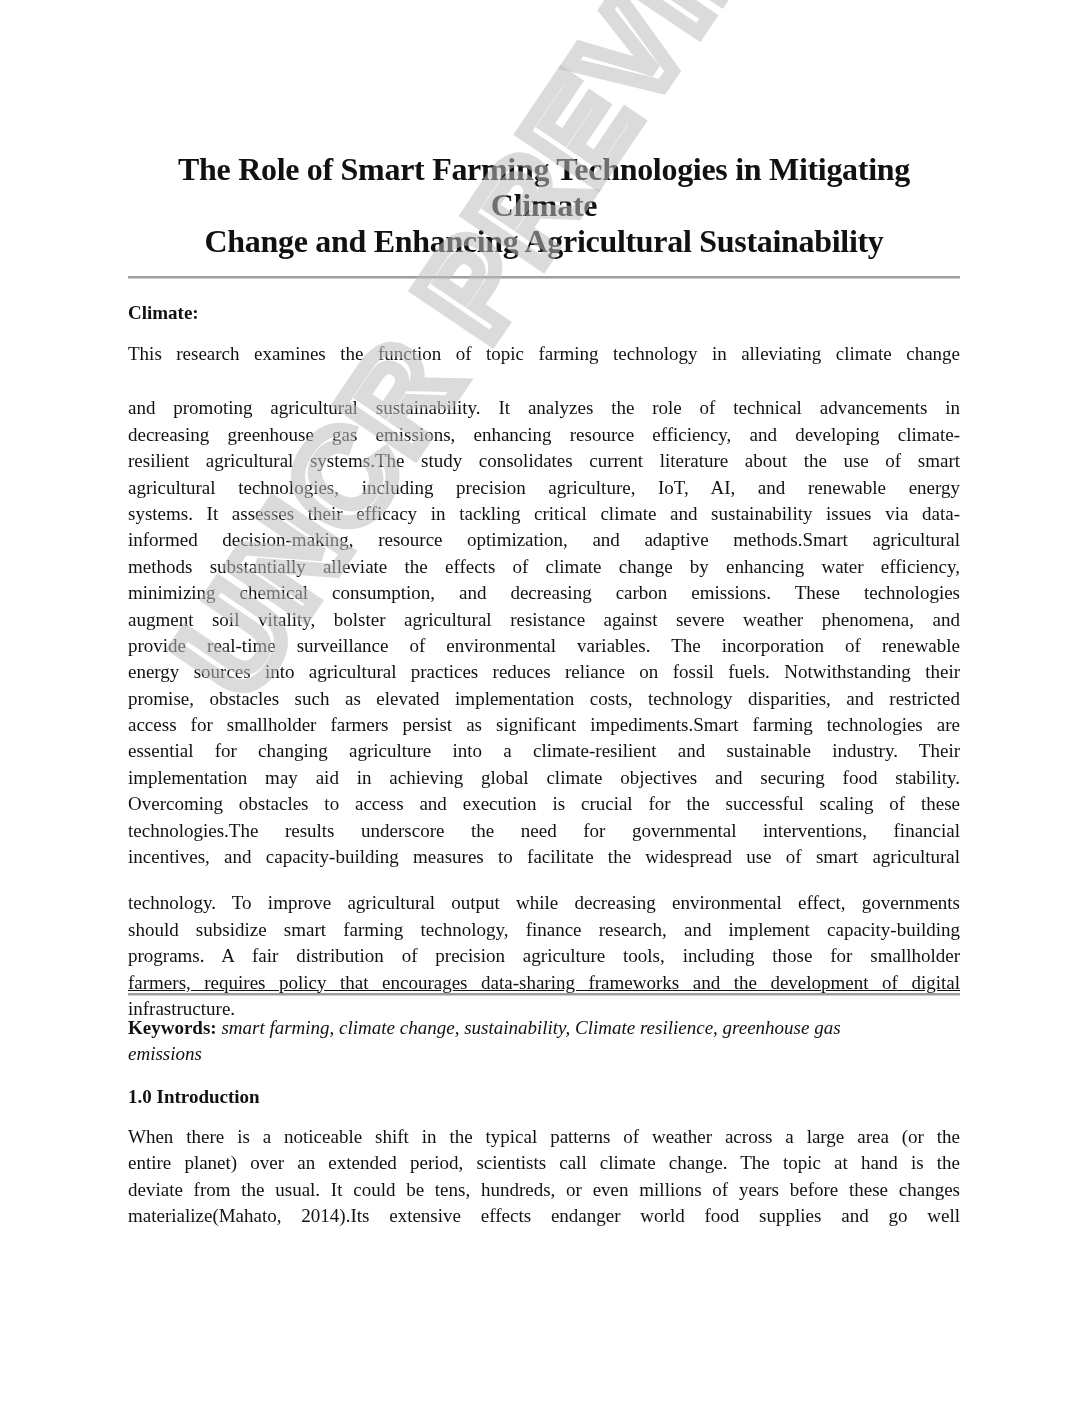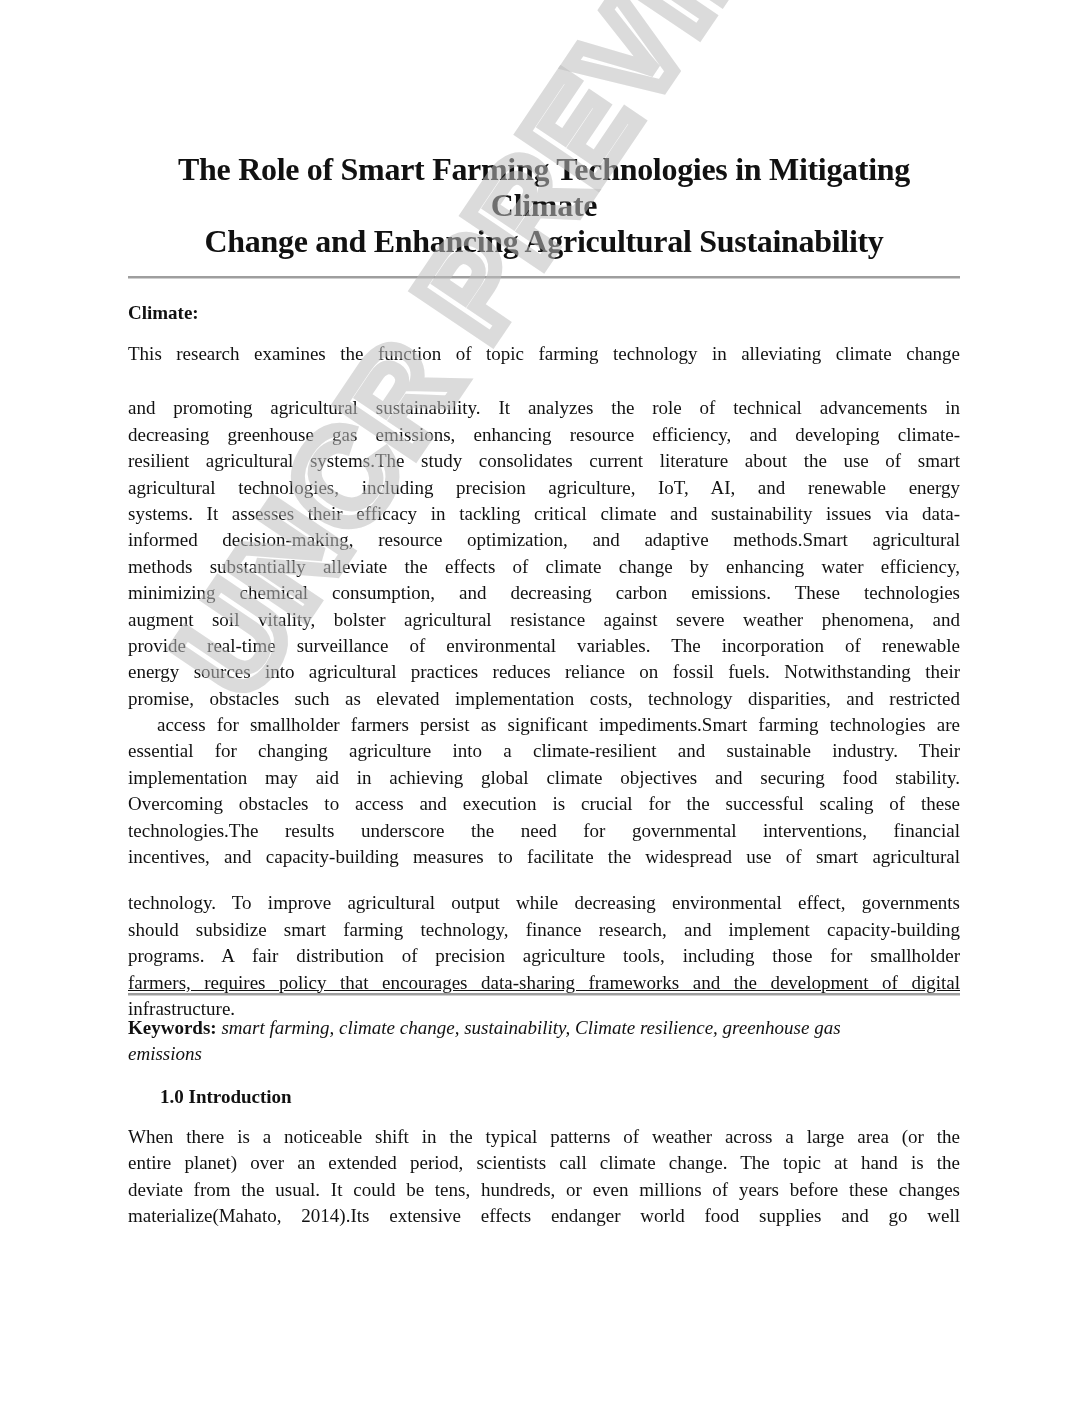--- a/index.html
+++ b/index.html
@@ -25,21 +25,21 @@
     .para .line {
       display: block; text-align: justify; text-align-last: justify; white-space: nowrap; height: 26.4px;
     }
     .para .line.last { text-align-last: left; }
     .keywords {
       position: absolute; left: 128px; top: 1015px; width: 832px; font-size: 19px; line-height: 26.4px;
     }
     .keywords .kw-label { font-weight: bold; }
     .keywords .kw-values { font-style: italic; }
     .section-heading {
-      position: absolute; left: 128px; top: 1084px; font-weight: bold; font-size: 19px; line-height: 26px; margin-left: 32px;
+      position: absolute; left: 128px; top: 1084px; font-weight: bold; font-size: 19px; line-height: 26px;
     }
     .watermark {
       position: absolute; left: 150px; top: 640px; width: 900px; height: 120px;
       transform: rotate(-56deg); transform-origin: 0 0;
       pointer-events: none;
     }
     .watermark svg { overflow: visible; }
   </style>
 </head>
 <body>
@@ -62,21 +62,21 @@
     <span class="line" style="white-space: normal; text-align: justify; text-align-last: justify; overflow: hidden;">resilient agricultural systems.The study consolidates current literature about the use of smart</span>
     <span class="line" style="white-space: normal; text-align: justify; text-align-last: justify; overflow: hidden;">agricultural technologies, including precision agriculture, IoT, AI, and renewable energy</span>
     <span class="line" style="white-space: normal; text-align: justify; text-align-last: justify; overflow: hidden;">systems. It assesses their efficacy in tackling critical climate and sustainability issues via data-</span>
     <span class="line" style="white-space: normal; text-align: justify; text-align-last: justify; overflow: hidden;">informed decision-making, resource optimization, and adaptive methods.Smart agricultural</span>
     <span class="line" style="white-space: normal; text-align: justify; text-align-last: justify; overflow: hidden;">methods substantially alleviate the effects of climate change by enhancing water efficiency,</span>
     <span class="line" style="white-space: normal; text-align: justify; text-align-last: justify; overflow: hidden;">minimizing chemical consumption, and decreasing carbon emissions. These technologies</span>
     <span class="line" style="white-space: normal; text-align: justify; text-align-last: justify; overflow: hidden;">augment soil vitality, bolster agricultural resistance against severe weather phenomena, and</span>
     <span class="line" style="white-space: normal; text-align: justify; text-align-last: justify; overflow: hidden;">provide real-time surveillance of environmental variables. The incorporation of renewable</span>
     <span class="line" style="white-space: normal; text-align: justify; text-align-last: justify; overflow: hidden;">energy sources into agricultural practices reduces reliance on fossil fuels. Notwithstanding their</span>
     <span class="line" style="white-space: normal; text-align: justify; text-align-last: justify; overflow: hidden;">promise, obstacles such as elevated implementation costs, technology disparities, and restricted</span>
-    <span class="line" style="white-space: normal; text-align: justify; text-align-last: justify; overflow: hidden; margin-left: 29px;">access for smallholder farmers persist as significant impediments.Smart farming technologies are</span>
+    <span class="line" style="white-space: normal; text-align: justify; text-align-last: justify; overflow: hidden;">access for smallholder farmers persist as significant impediments.Smart farming technologies are</span>
     <span class="line" style="white-space: normal; text-align: justify; text-align-last: justify; overflow: hidden;">essential for changing agriculture into a climate-resilient and sustainable industry. Their</span>
     <span class="line" style="white-space: normal; text-align: justify; text-align-last: justify; overflow: hidden;">implementation may aid in achieving global climate objectives and securing food stability.</span>
     <span class="line" style="white-space: normal; text-align: justify; text-align-last: justify; overflow: hidden;">Overcoming obstacles to access and execution is crucial for the successful scaling of these</span>
     <span class="line" style="white-space: normal; text-align: justify; text-align-last: justify; overflow: hidden;">technologies.The results underscore the need for governmental interventions, financial</span>
     <span class="line" style="white-space: normal; text-align: justify; text-align-last: justify; overflow: hidden;">incentives, and capacity-building measures to facilitate the widespread use of smart agricultural</span>
     <span class="line" style="white-space: normal; text-align: justify; text-align-last: justify; overflow: hidden; margin-top: 20px;">technology. To improve agricultural output while decreasing environmental effect, governments</span>
     <span class="line" style="white-space: normal; text-align: justify; text-align-last: justify; overflow: hidden;">should subsidize smart farming technology, finance research, and implement capacity-building</span>
     <span class="line" style="white-space: normal; text-align: justify; text-align-last: justify; overflow: hidden;">programs. A fair distribution of precision agriculture tools, including those for smallholder</span>
     <span class="line" style="white-space: normal; text-align: justify; text-align-last: justify; overflow: hidden; text-decoration: underline;">farmers, requires policy that encourages data-sharing frameworks and the development of digital</span>
     <span class="line last">infrastructure.</span>

